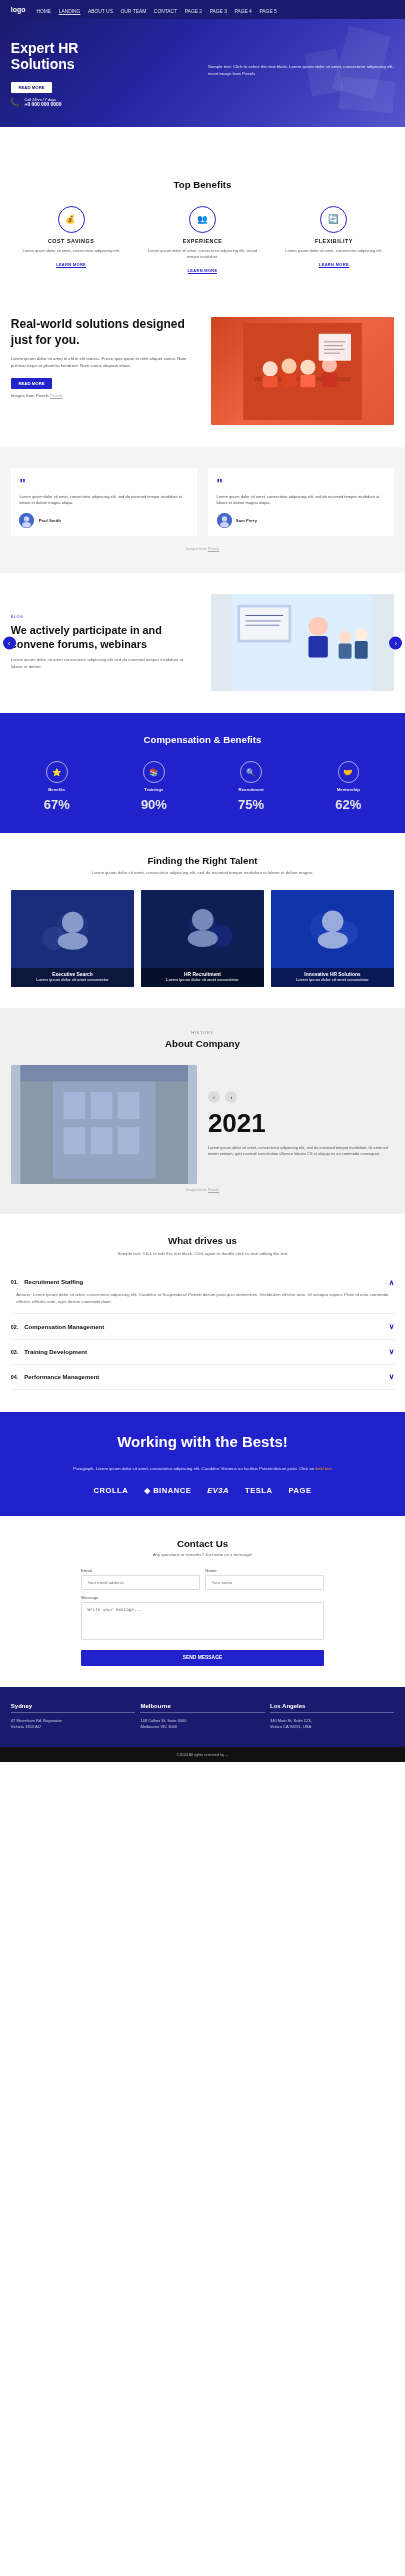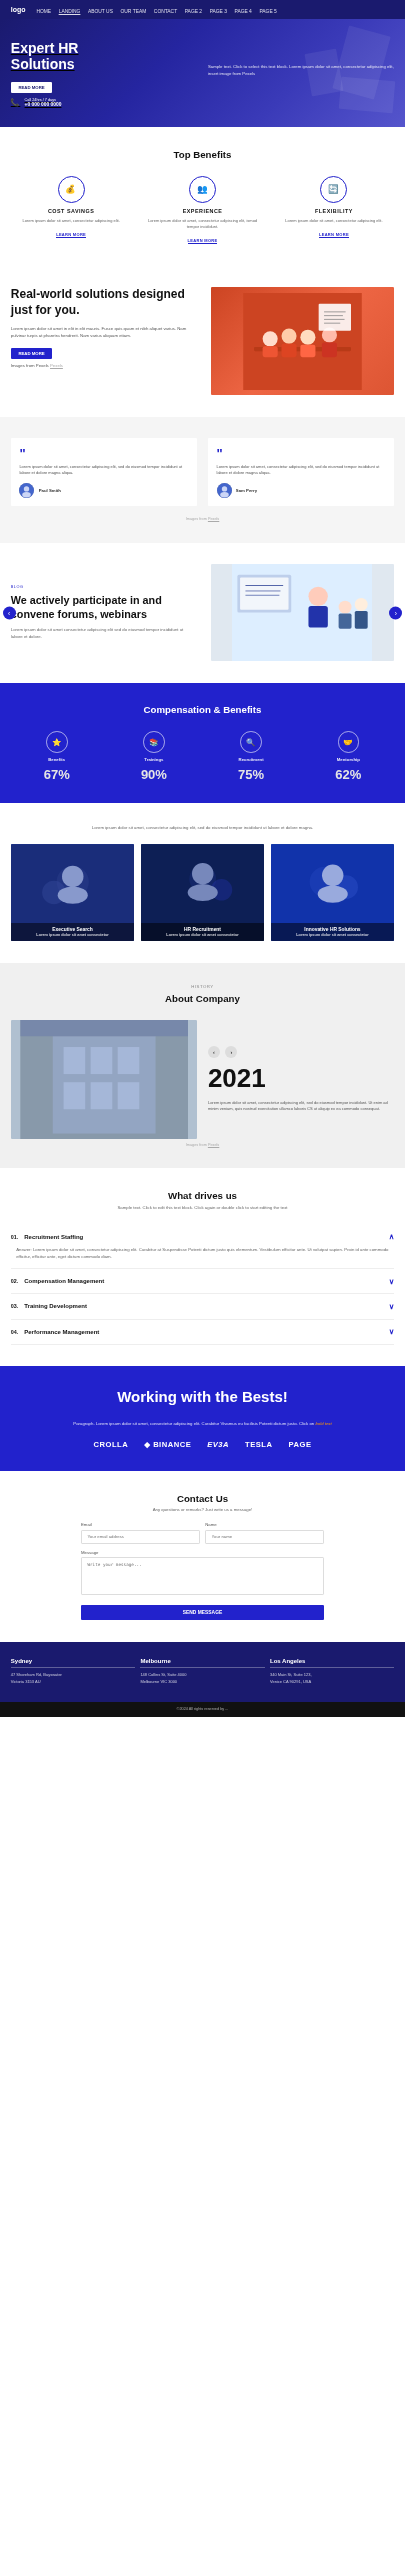--- a/index.html
+++ b/index.html
@@ -33,21 +33,21 @@
     
     .hero {
       background: linear-gradient(135deg, #1a1a6e 0%, #2525a0 40%, #3a3ab8 70%, #5555cc 100%);
       min-height: 108px;
       display: flex;
       align-items: center;
       padding: 16px 10.8px;
       position: relative;
       overflow: hidden;
     }
-    .hero-content { flex: 1; z-index: 2; text-decoration: underline; }
+    .hero-content { flex: 1; z-index: 2; }
     .hero h1 {
       color: white;
       font-size: 14px;
       font-weight: bold;
       line-height: 1.2;
       margin-bottom: 7.6px;
       max-width: 119px;
     }
     .hero-text-col {
       flex: 1;
@@ -81,21 +81,21 @@
     }
     .hero-call {
       display: flex;
       align-items: center;
       gap: 4.3px;
       margin-top: 5.4px;
     }
     .hero-call span { color: white; font-size: 4.3px; }
 
     
-    .section { padding: 21.6px 10.8px; }
+    .section { padding: 21.6px 10.8px; margin-top: 30px; }
     .section-title {
       text-align: center;
       font-size: 9.7px;
       font-weight: bold;
       color: #111;
       margin-bottom: 16px;
     }
     .benefits-grid {
       display: flex;
       justify-content: space-around;
@@ -810,20 +810,21 @@
     </div>
     <div class="comp-item">
       <div class="comp-icon">🤝</div>
       <h4>Mentorship</h4>
       <div class="comp-percent">62%</div>
     </div>
   </div>
 </section>
 
 <section class="talent-section">
+  <h2 class="section-title">Finding the Right Talent</h2>
   <p>Lorem ipsum dolor sit amet, consectetur adipiscing elit, sed do eiusmod tempor incididunt ut labore et dolore magna.</p>
   <div class="talent-slider">
     <div class="talent-card talent-card-1">
       <div class="talent-card-bg">
         <svg width="100%" height="97" viewBox="0 0 230 180" style="position:absolute;top:0;left:0;">
           <rect width="230" height="180" fill="#1a2d7a"></rect>
           <circle cx="115" cy="70" r="30" fill="#2a3d8a" opacity="0.5"></circle>
           <circle cx="80" cy="90" r="22" fill="#3a4da0" opacity="0.4"></circle>
 
           <circle cx="115" cy="60" r="20" fill="#8899cc"></circle>

